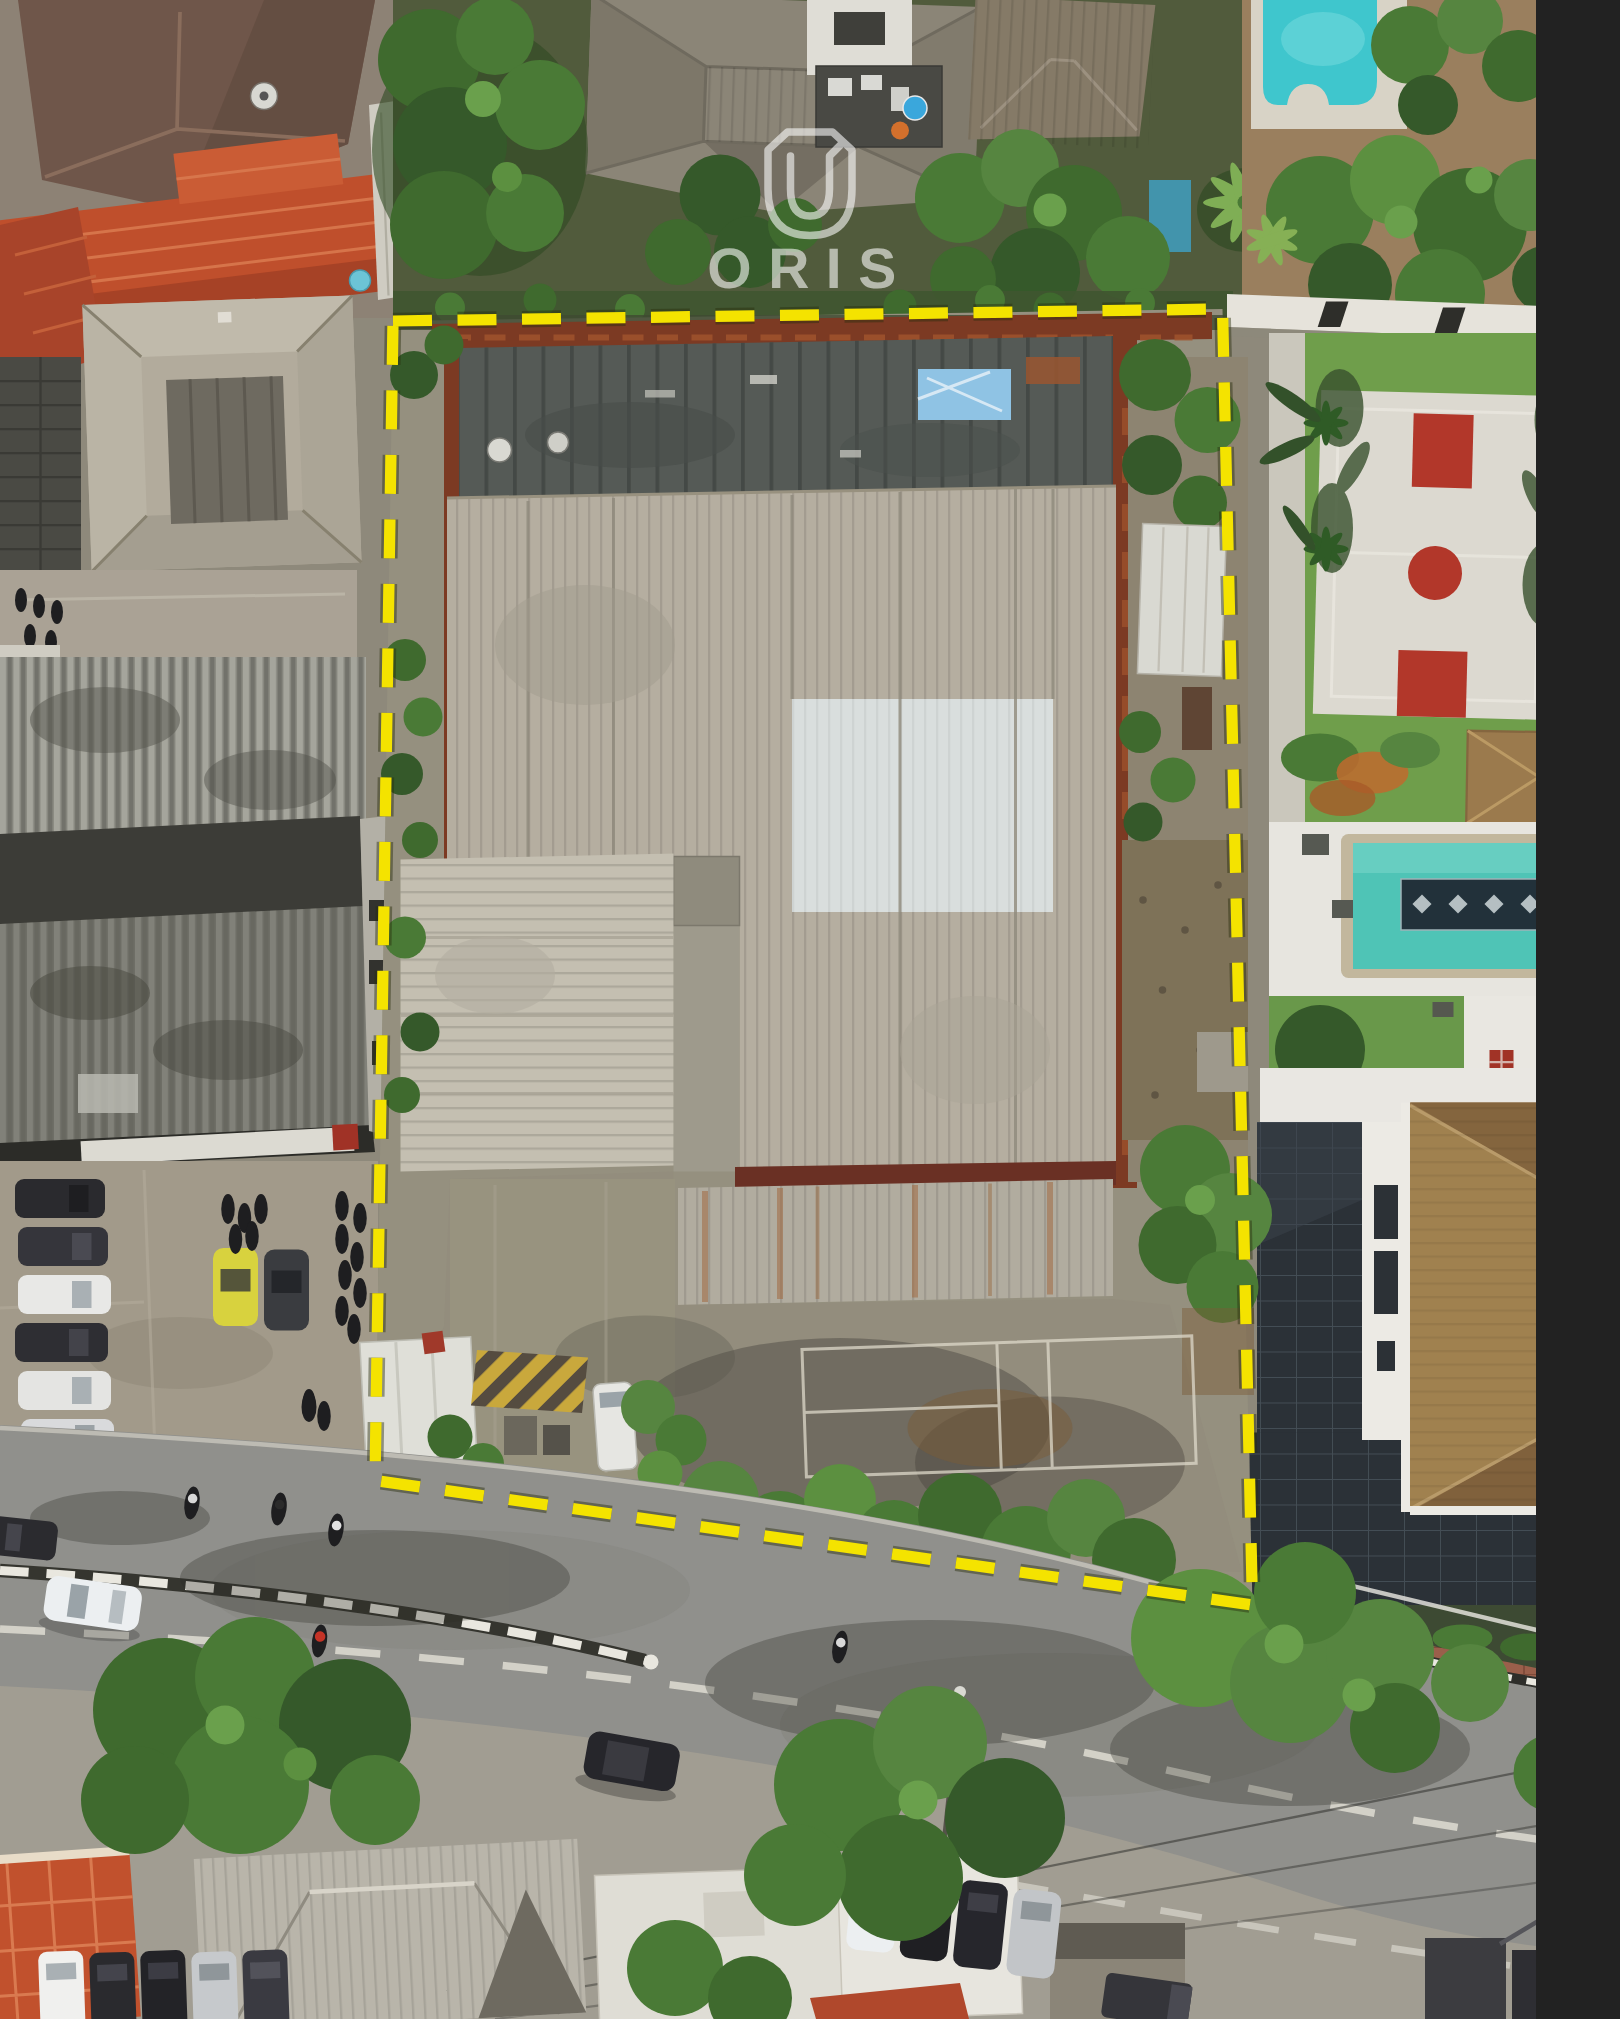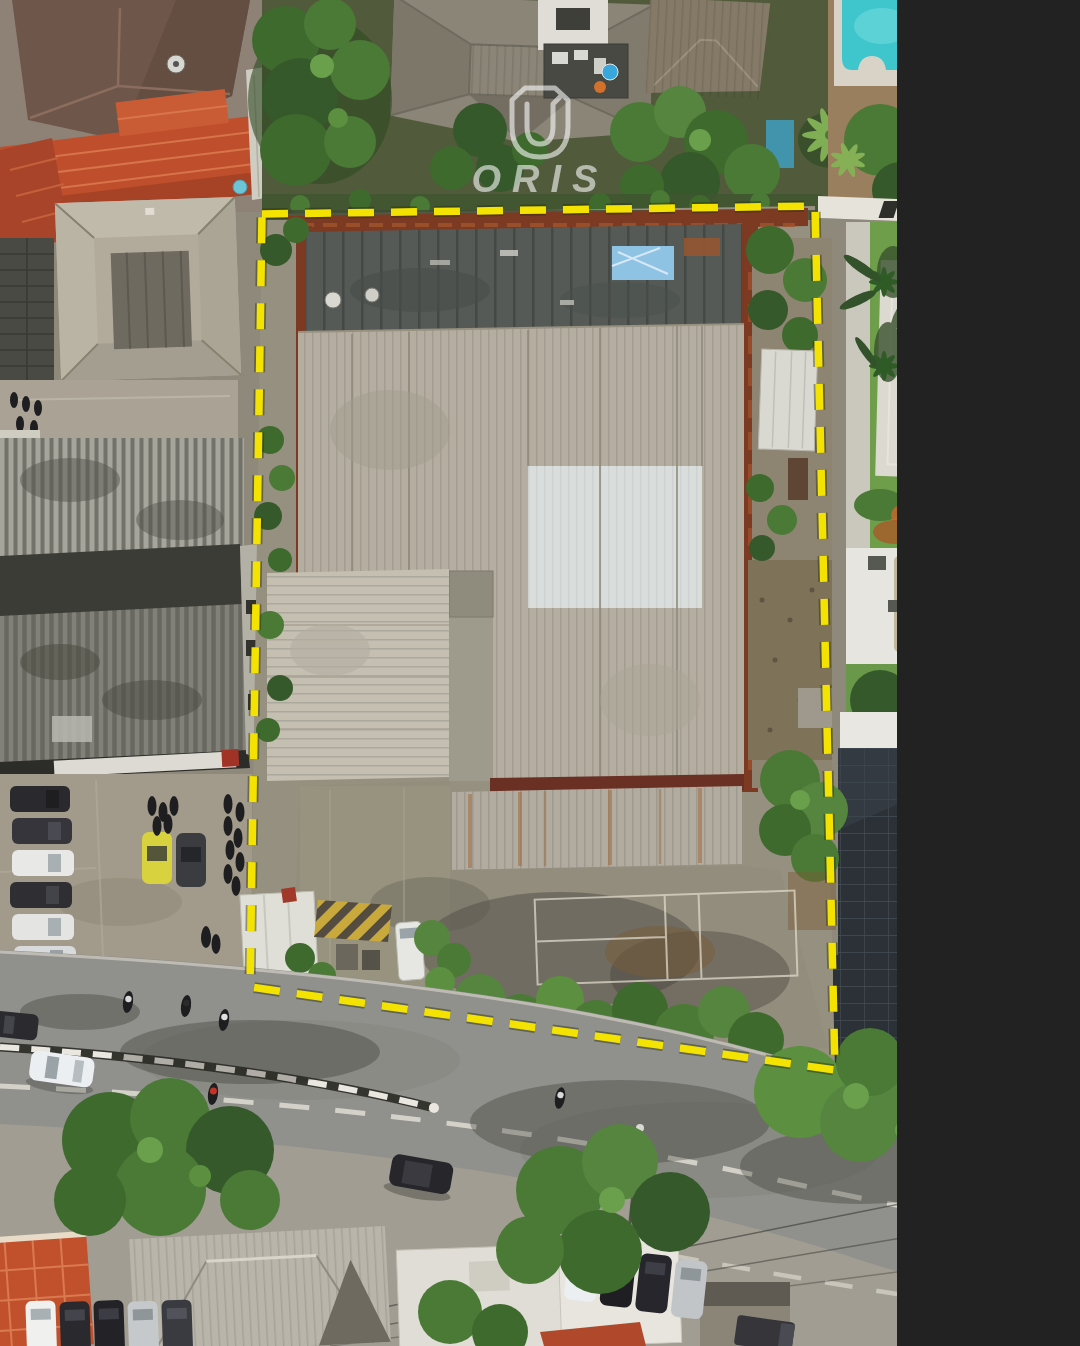--- a/index.html
+++ b/index.html
@@ -1,16 +1,16 @@
 <!DOCTYPE html>
 <html><head>
 <meta charset="utf-8">
 <style>
   html,body{margin:0;padding:0;background:#222;}
-  .stage{position:relative;width:897px;height:1346px;overflow:hidden;background:#eab308;font-style:italic;}
+  .stage{position:relative;width:1024px;height:1346px;overflow:hidden;background:#eab308;}
   svg{display:block;width:1080px;height:1346px;}
   .wm-text{font-family:"Liberation Sans","DejaVu Sans",sans-serif;font-size:38px;font-weight:600;letter-spacing:11px;fill:#ffffff;}
   .seam{stroke:#8f8a7c;stroke-width:2;opacity:.8;}
   .ridge{stroke:#d97a50;stroke-width:2;opacity:.85;}
   .t0{fill:#2e4a22}.t1{fill:#35592a}.t2{fill:#3f6a2e}.t3{fill:#4a7a36}.t4{fill:#568540}.t5{fill:#5c9040}.t6{fill:#6aa04c}
   .moto{fill:#1e1e20}
   .carwin{fill:#000;opacity:.28}
 </style>
 </head>
 <body>

